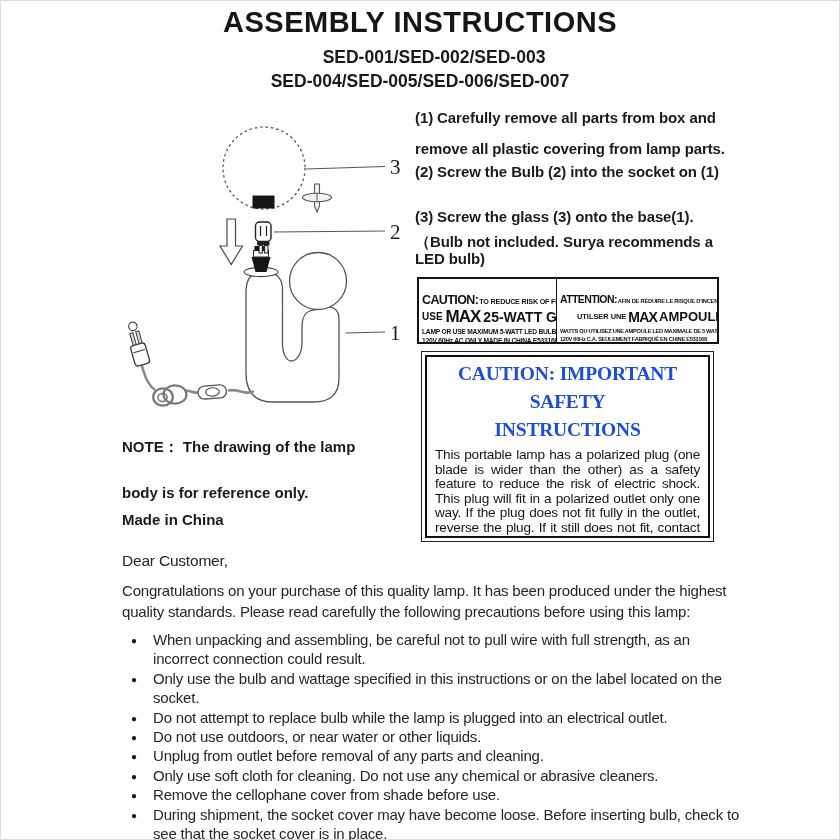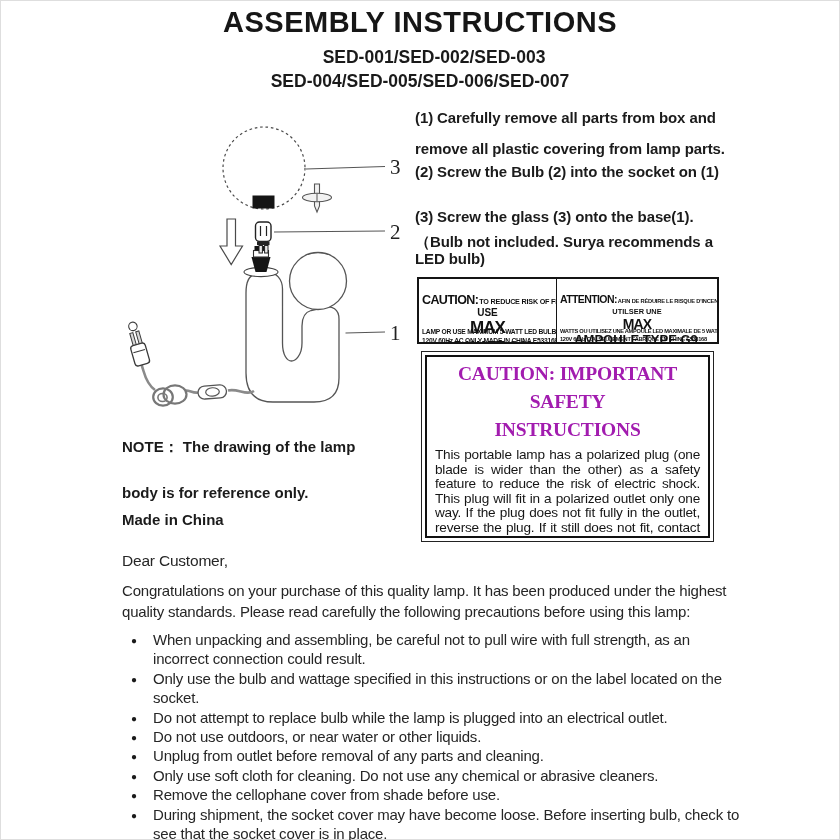--- a/index.html
+++ b/index.html
@@ -25,43 +25,43 @@
   .steps .m18{margin-bottom:28px;}
   .steps .m8{margin-bottom:8px;}
   .steps .m4{}
   
   .rating{position:absolute;left:417px;top:277px;width:302px;height:67px;border:2px solid #141414;
           box-sizing:border-box;display:flex;background:#fff;}
   .rcol{box-sizing:border-box;padding:14px 3px 0;overflow:hidden;font-weight:bold;color:#111;}
   .rcol.en{width:138px;border-right:1.5px solid #141414;}
   .rcol.fr{flex:1;}
   .lline{display:flex;align-items:baseline;white-space:nowrap;}
-  .l2line{display:flex;align-items:center;white-space:nowrap;flex-direction:column;}
+  .l2line{display:flex;align-items:center;white-space:nowrap;}
   .en .bigword{font-size:12.5px;letter-spacing:-.6px;}
   .en .l1rest{font-size:7.2px;letter-spacing:-.2px;margin-left:1px;}
   .en .useword{font-size:10px;}
   .en .maxword{font-size:17px;letter-spacing:-1px;margin:0 3px;}
   .en .specword{font-size:14px;margin-right:2px;}
   .en .tiny{font-size:6.7px;letter-spacing:-.25px;line-height:8.8px;white-space:nowrap;}
   .fr .bigword{font-size:10.5px;letter-spacing:-.6px;}
   .fr .l1rest{font-size:5.7px;letter-spacing:-.2px;margin-left:1px;}
-  .fr .useword{font-size:7.4px;}
+  .fr .useword{font-size:7.4px;margin-left:17px;}
   .fr .maxword{font-size:14px;letter-spacing:-.8px;margin:0 2px;}
   .fr .specword{font-size:13px;margin-right:2px;}
   .fr .tiny{font-size:5.7px;letter-spacing:-.3px;line-height:7.8px;white-space:nowrap;}
   .rcol .lline{height:14px;}
   .rcol .l2line{height:19px;margin-bottom:2px;}
   .bulbicon{flex:none;color:#111;}
   
   .safety{position:absolute;left:421px;top:351px;width:293px;height:191px;border:1.5px solid #222;
           box-sizing:border-box;background:#fff;}
   .safety-inner{position:absolute;left:3px;right:3px;top:3px;bottom:3px;border:2px solid #111;
           padding:3px 8px 0;overflow:hidden;}
   .safety-title{font-family:"Liberation Serif",serif;font-weight:bold;font-size:19.5px;
-          line-height:28px;text-align:center;letter-spacing:-.2px;color:#a21caf;}
+          line-height:28px;text-align:center;letter-spacing:-.2px;color:#1d4ed8;}
   .safety-body{margin-top:4px;font-size:13.6px;line-height:14.6px;text-align:justify;
           letter-spacing:-.2px;color:#161616;}
   
   .note{position:absolute;left:122px;top:438px;font-size:15px;font-weight:bold;color:#1b1b1b;}
   .note div{line-height:18px;}
   .note .n1{margin-bottom:28px;}
   .note .n2{margin-bottom:9px;}
   
   .customer{position:absolute;left:122px;top:551px;width:618px;font-size:15px;color:#262626;letter-spacing:-.2px;}
   .greeting{font-size:15.5px;line-height:20px;margin-bottom:9px;}

